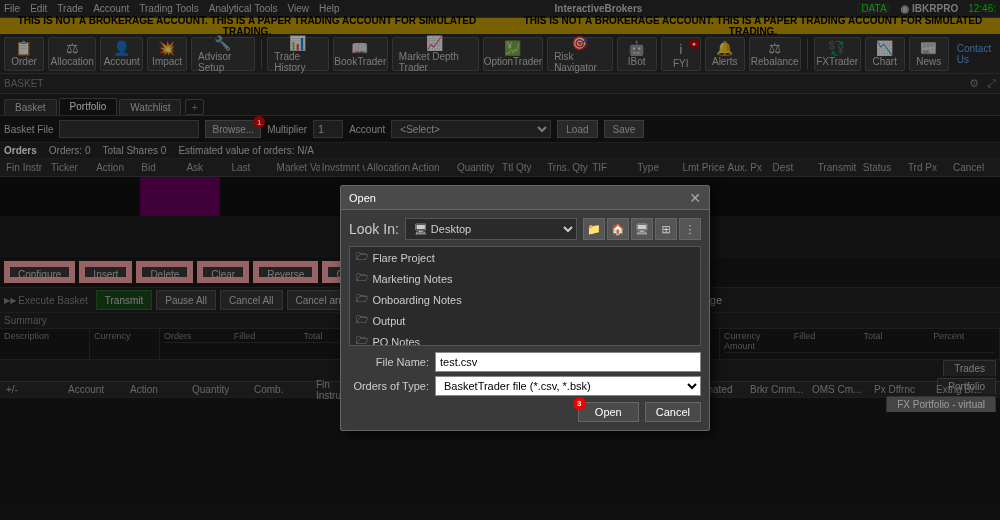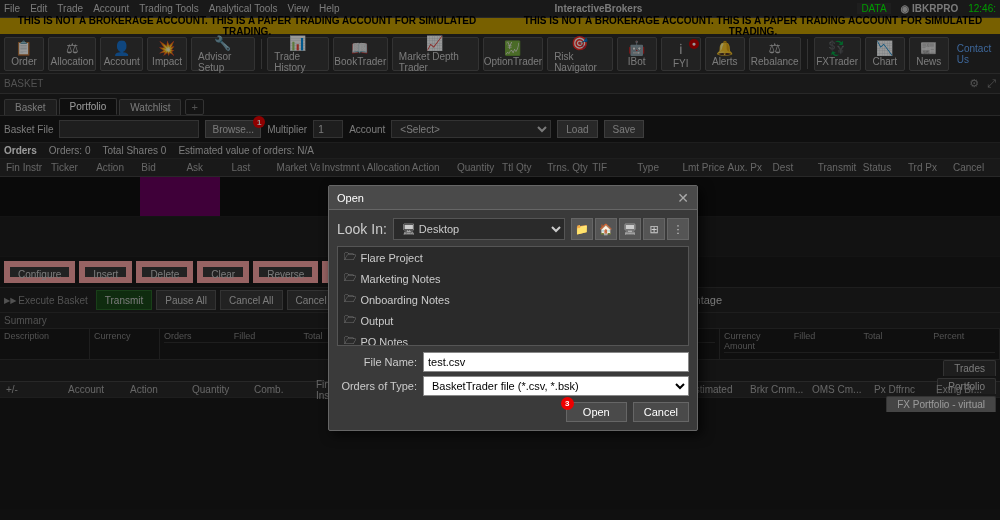--- a/index.html
+++ b/index.html
@@ -354,21 +354,21 @@
       top: 0;
       left: 0;
       width: 1000px;
       height: 520px;
       background: rgba(0,0,0,0.4);
       z-index: 100;
     }
     .dialog {
       position: absolute;
       top: 185px;
-      left: 328px;
+      left: 340px;
       width: 370px;
       background: #3a3a3a;
       border: 1px solid #666;
       border-radius: 2px;
       box-shadow: 4px 4px 12px rgba(0,0,0,0.7);
       z-index: 101;
     }
     .dialog-title-bar {
       background: #4a4a4a;
       border-bottom: 1px solid #666;

